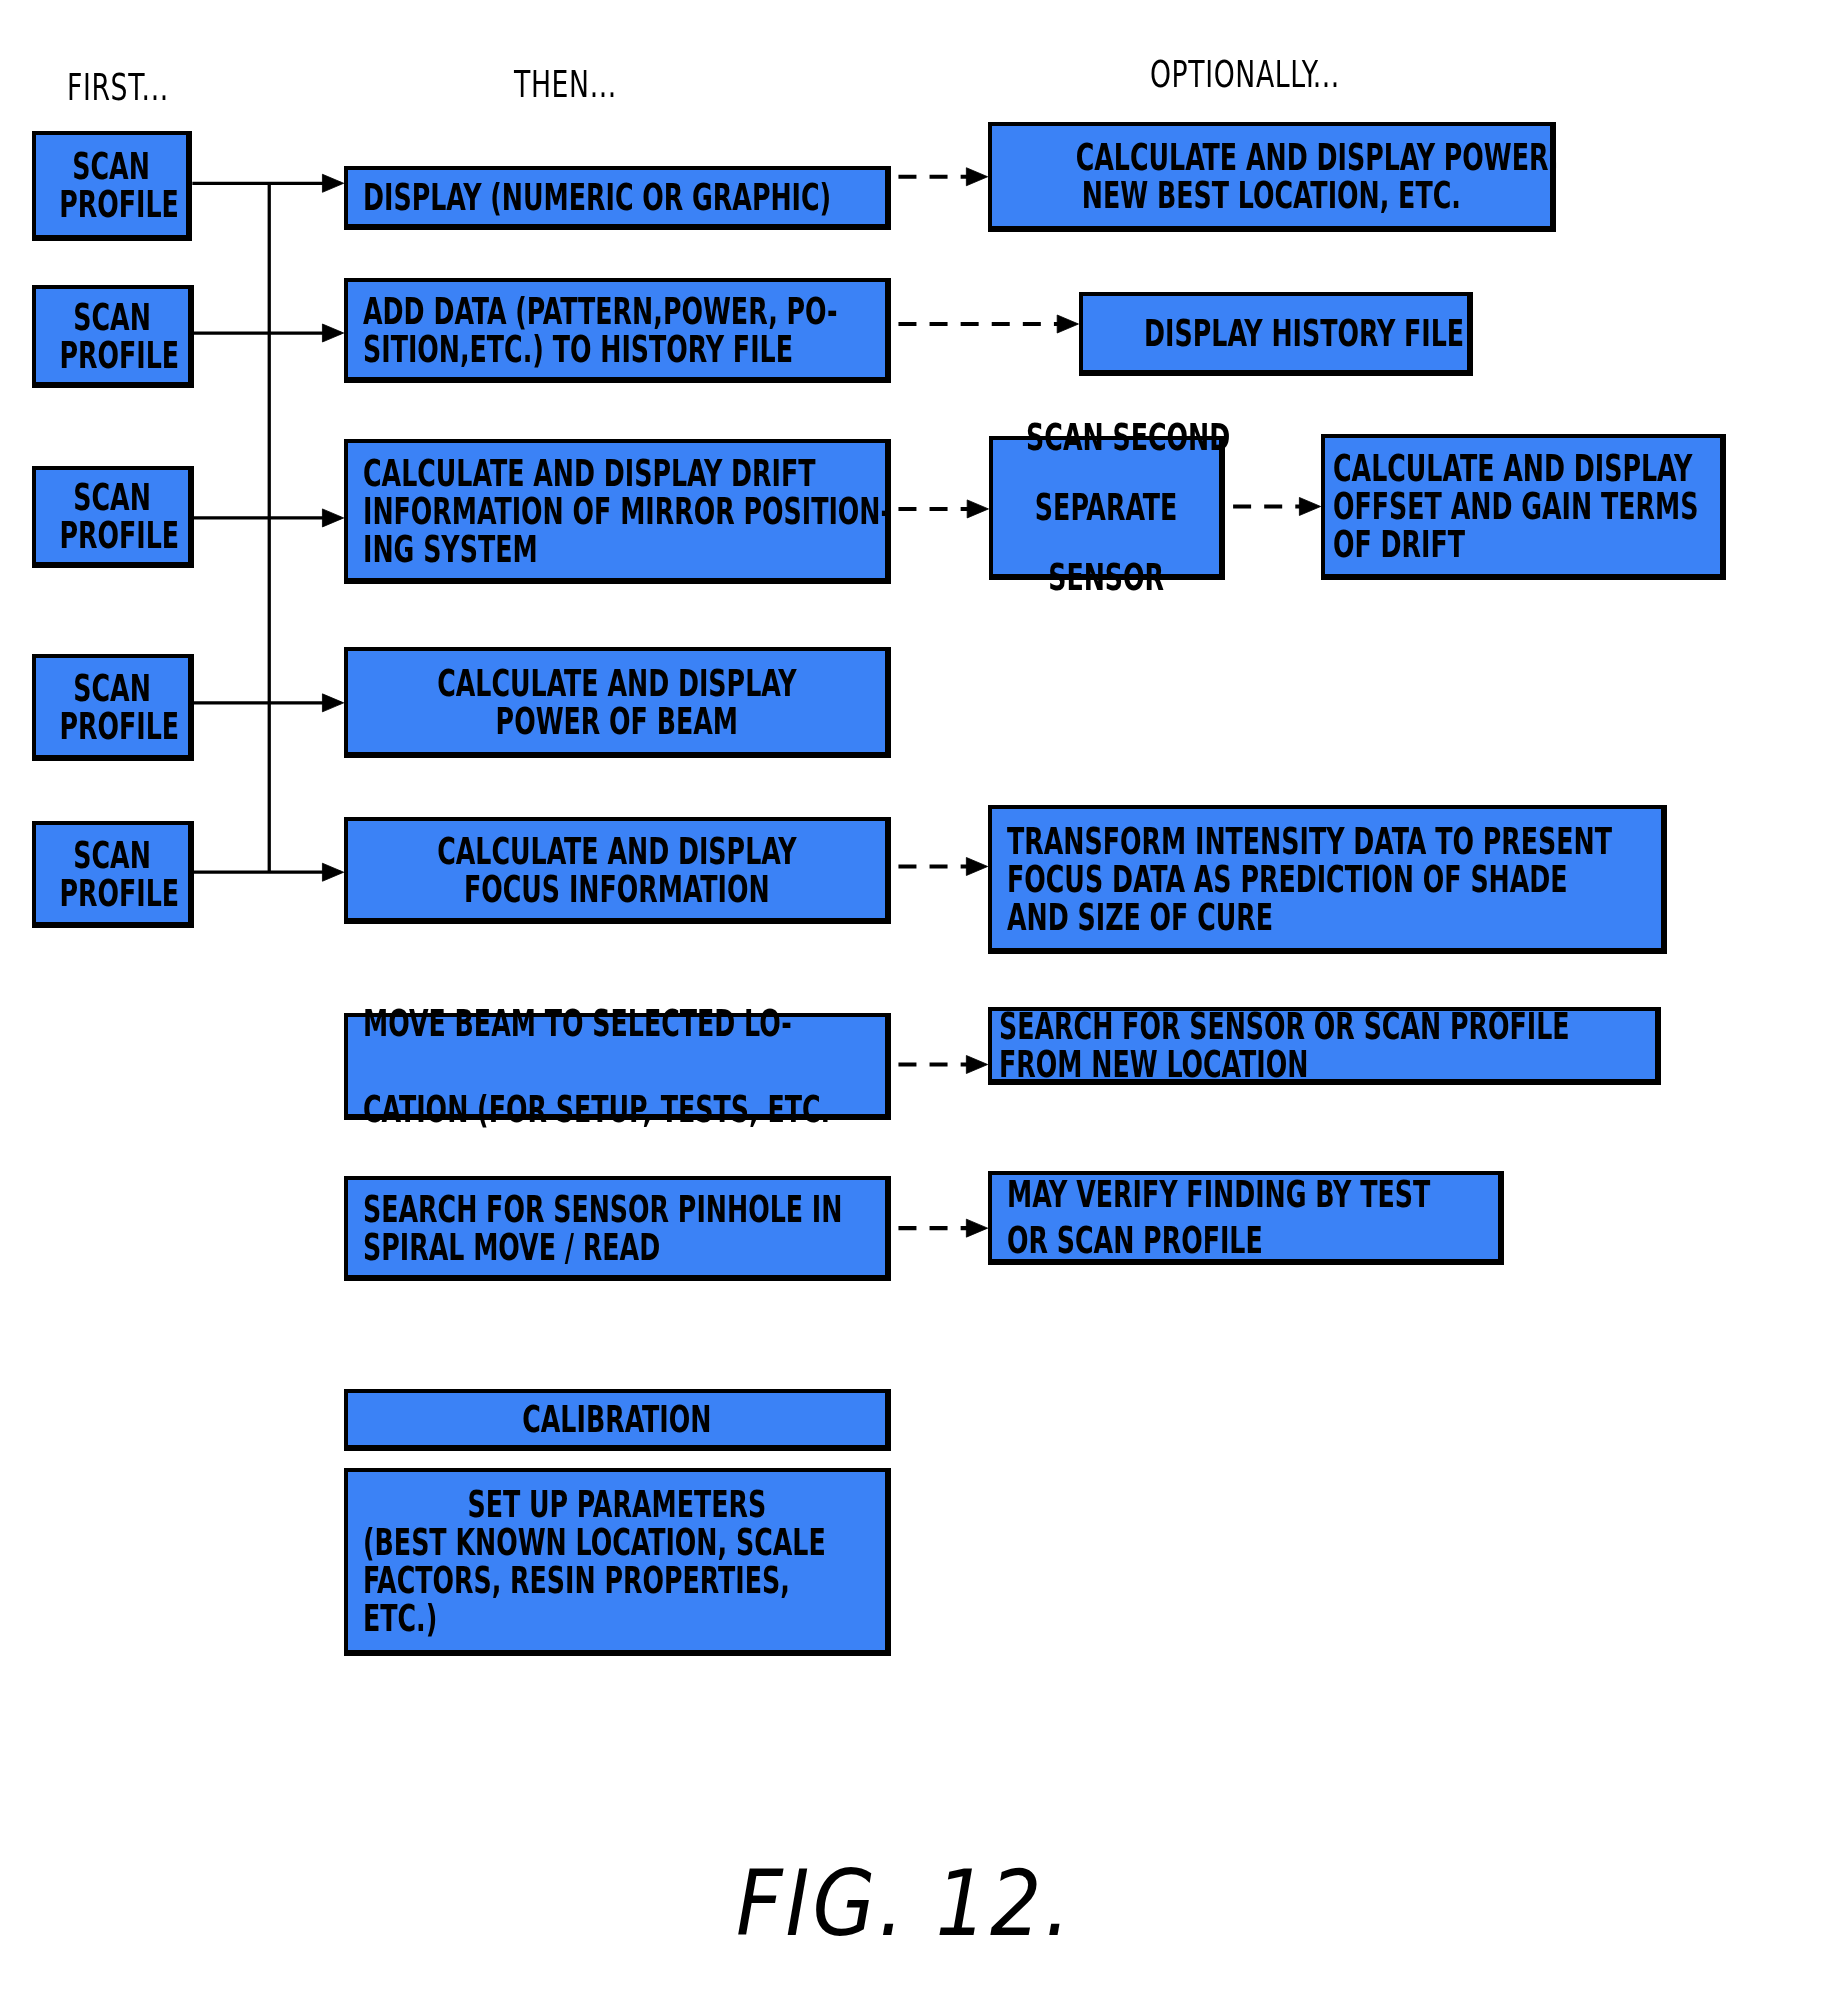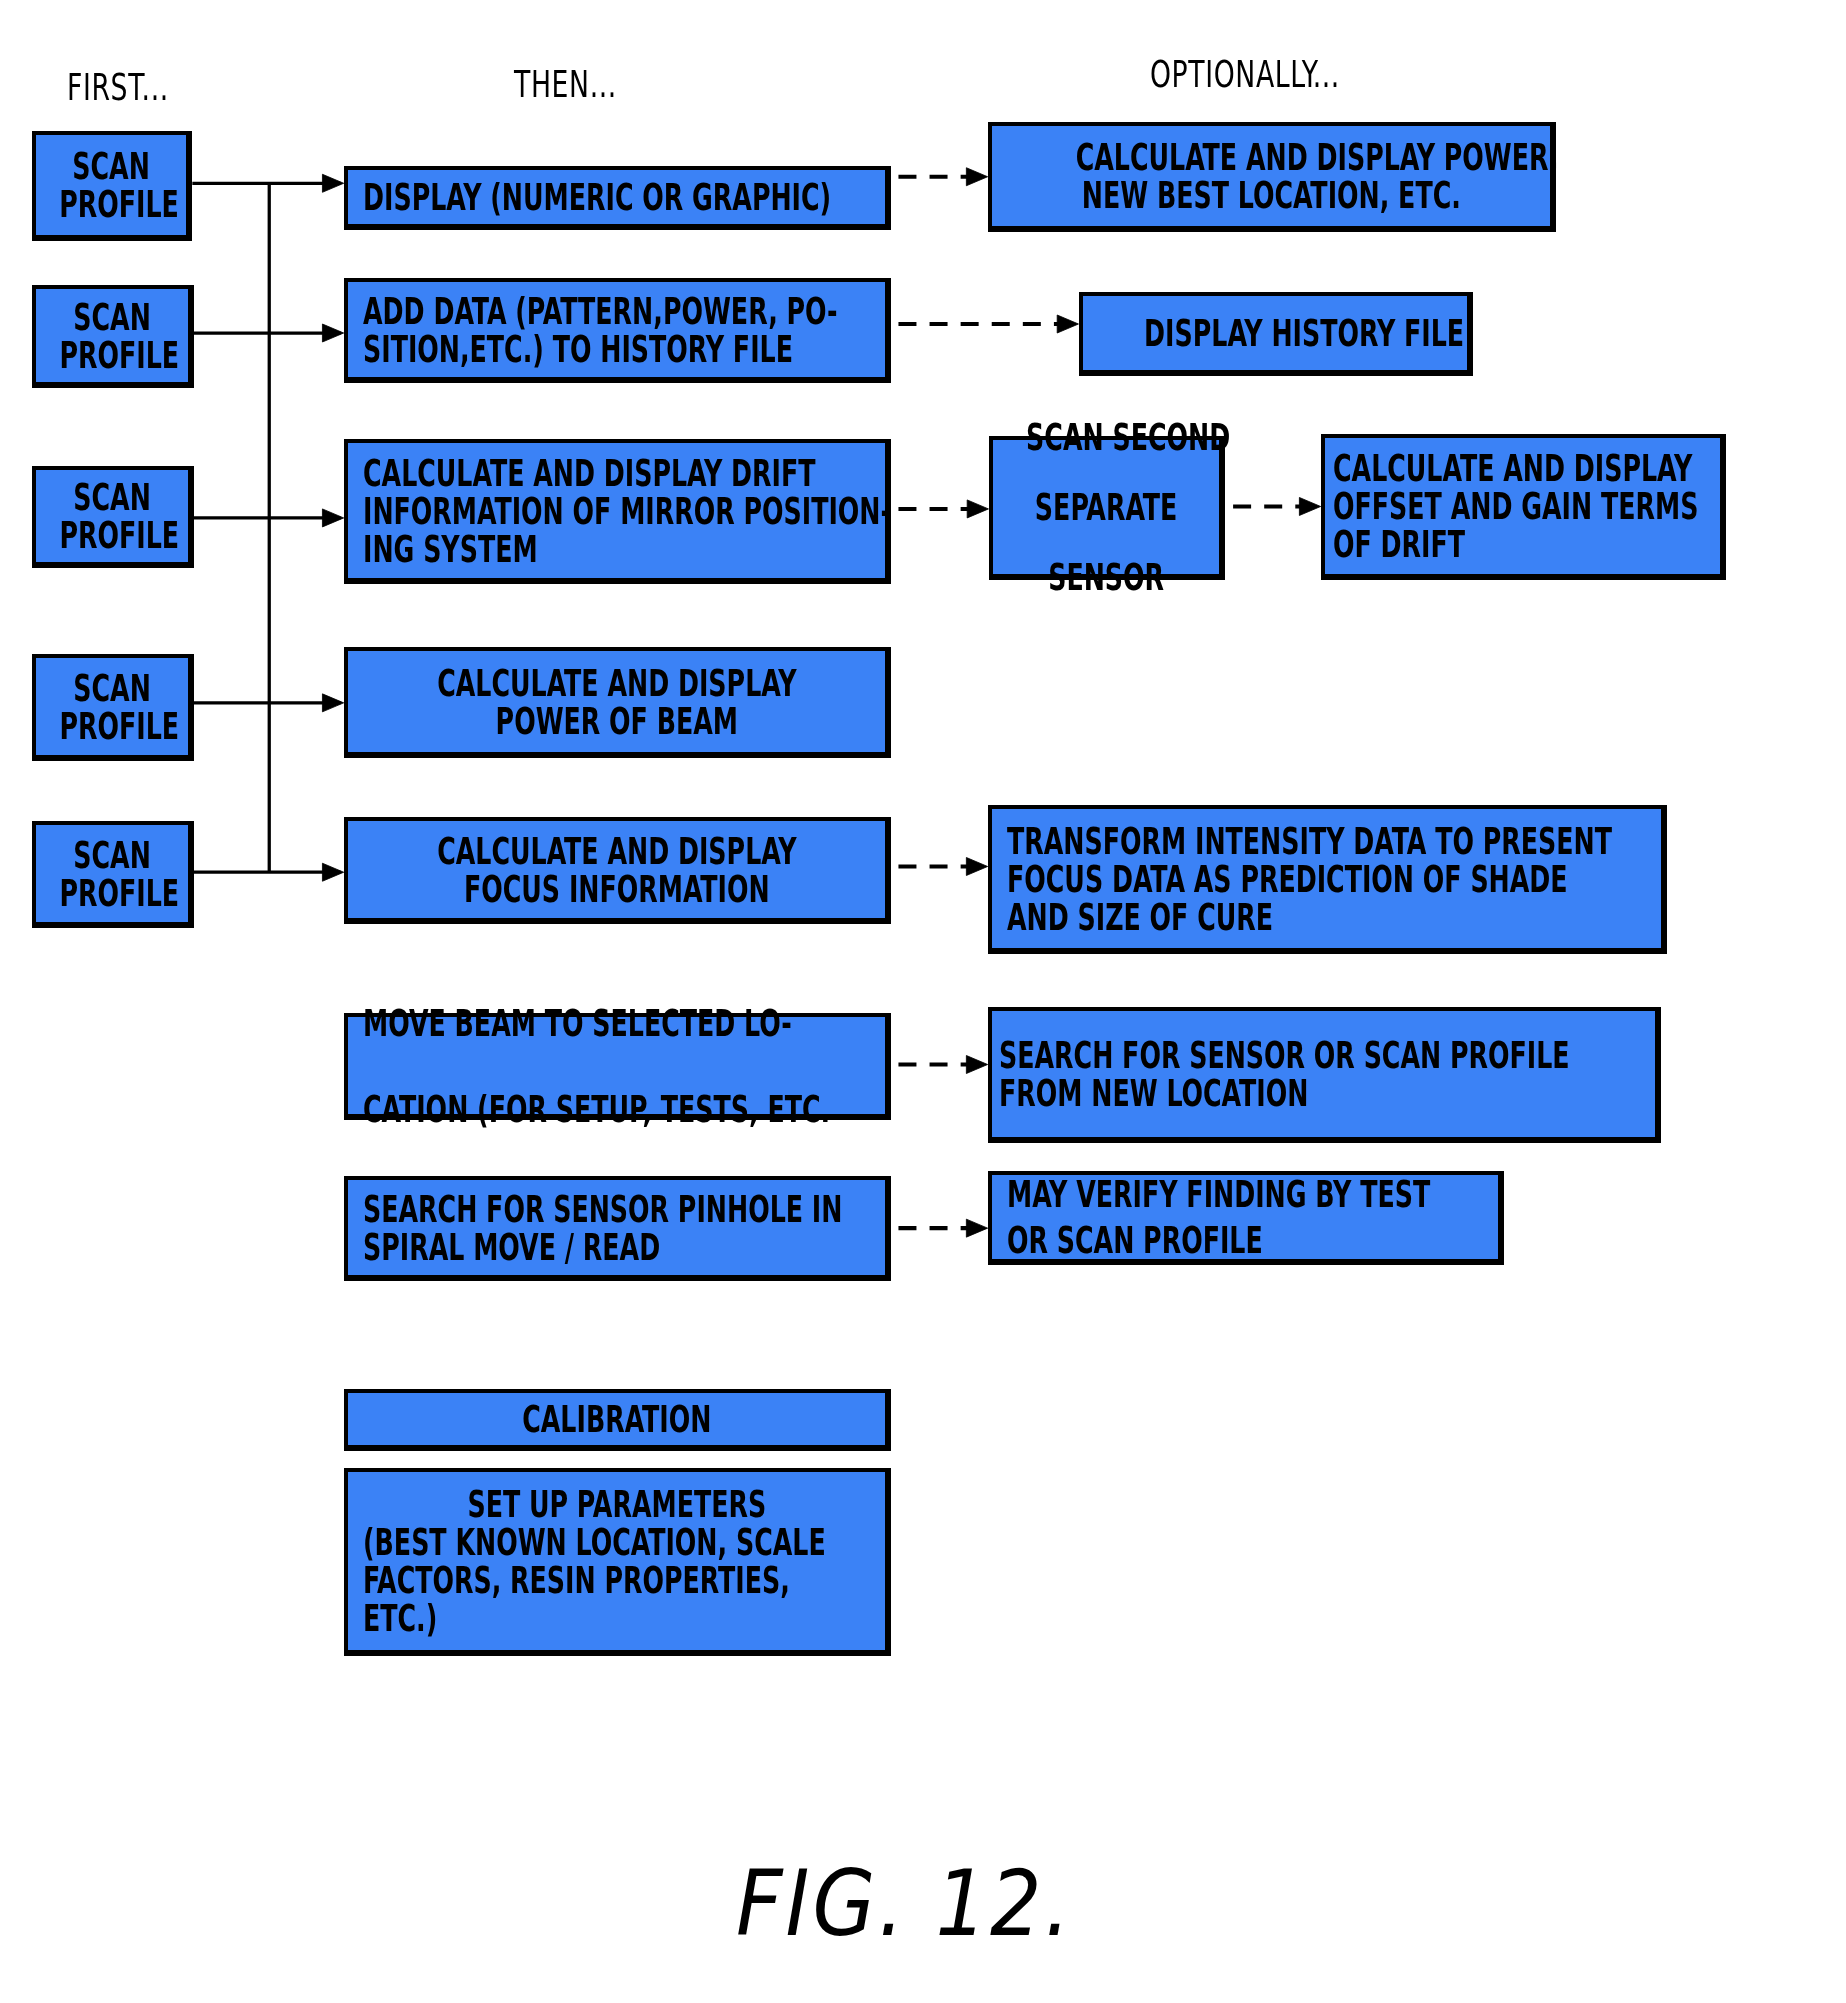--- a/index.html
+++ b/index.html
@@ -133,21 +133,21 @@
 <div class="box left" style="left:1321px;top:434px;width:405px;height:146px;padding:0 8.2px;">
   <span class="ln">CALCULATE AND DISPLAY</span>
   <span class="ln">OFFSET AND GAIN TERMS</span>
   <span class="ln">OF DRIFT</span>
 </div>
 <div class="box left" style="left:988px;top:799px;width:679px;height:149px;margin-top:6px;">
   <span class="ln">TRANSFORM INTENSITY DATA TO PRESENT</span>
   <span class="ln">FOCUS DATA AS PREDICTION OF SHADE</span>
   <span class="ln">AND SIZE OF CURE</span>
 </div>
-<div class="box left" style="left:988px;top:1007px;width:673px;height:136px;padding-left:7px;">
+<div class="box left" style="left:988px;top:1007px;width:673px;height:78px;padding-left:7px;">
   <span class="ln">SEARCH FOR SENSOR OR SCAN PROFILE</span>
   <span class="ln">FROM NEW LOCATION</span>
 </div>
 <div class="box left" style="left:988px;top:1171px;width:516px;height:94px;justify-content:space-between;">
   <span class="ln">MAY VERIFY FINDING BY TEST</span>
   <span class="ln">OR SCAN PROFILE</span>
 </div>
 
 <div class="fig">FIG. 12.</div>
 

